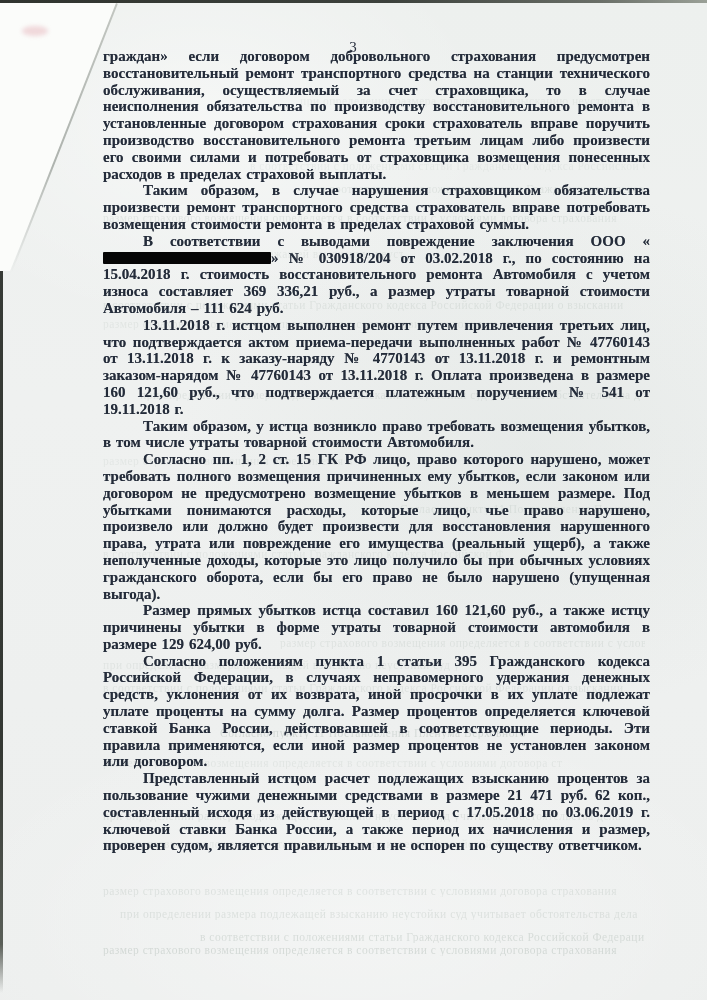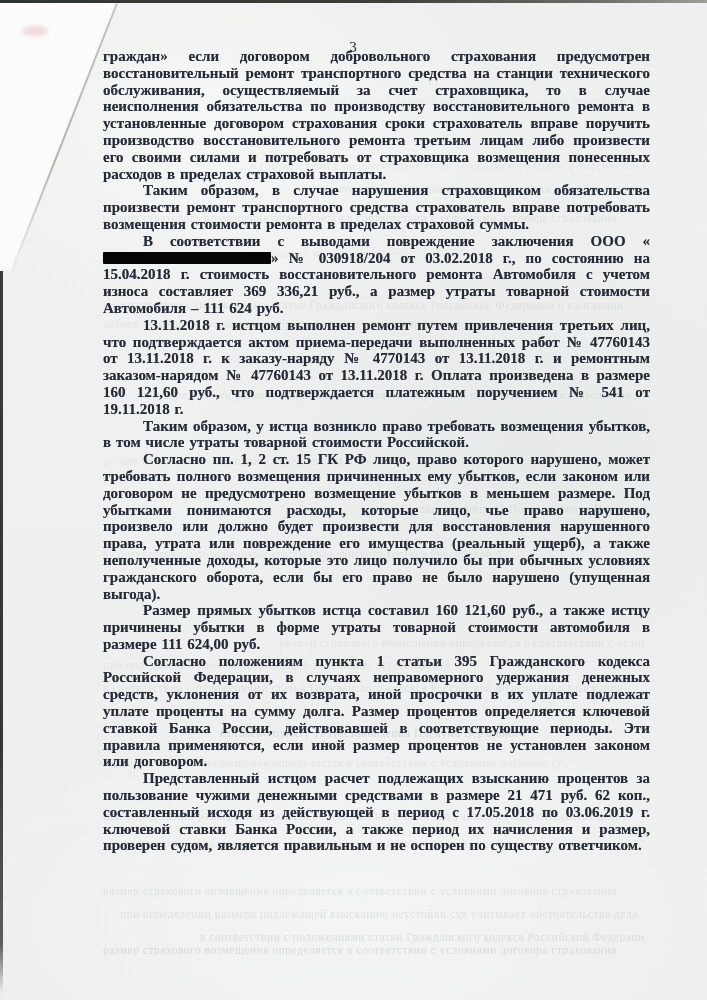--- a/index.html
+++ b/index.html
@@ -110,20 +110,20 @@
       <div class="bleed-line" style="top: 944px; left: 103px; width: 542px; opacity: 0.22;">размер страхового возмещения определяется в соответствии с условиями договора страхования</div>
     </div>
 
   <div class="page-number">3</div>
 
   <div class="content">
     <p class="para noindent">граждан» если договором добровольного страхования предусмотрен восстановительный ремонт транспортного средства на станции технического обслуживания, осуществляемый за счет страховщика, то в случае неисполнения обязательства по производству восстановительного ремонта в установленные договором страхования сроки страхователь вправе поручить производство восстановительного ремонта третьим лицам либо произвести его своими силами и потребовать от страховщика возмещения понесенных расходов в пределах страховой выплаты.</p>
     <p class="para">Таким образом, в случае нарушения страховщиком обязательства произвести ремонт транспортного средства страхователь вправе потребовать возмещения стоимости ремонта в пределах страховой суммы.</p>
     <p class="para"><span>В соответствии с выводами повреждение заключения ООО «</span><span class="redaction"></span><span>» № 030918/204 от 03.02.2018 г., по состоянию на 15.04.2018 г. стоимость восстановительного ремонта Автомобиля с учетом износа составляет 369 336,21 руб., а размер утраты товарной стоимости Автомобиля – 111 624 руб.</span></p>
     <p class="para">13.11.2018 г. истцом выполнен ремонт путем привлечения третьих лиц, что подтверждается актом приема-передачи выполненных работ № 47760143 от 13.11.2018 г. к заказу-наряду № 4770143 от 13.11.2018 г. и ремонтным заказом-нарядом № 47760143 от 13.11.2018 г. Оплата произведена в размере 160 121,60 руб., что подтверждается платежным поручением № 541 от 19.11.2018 г.</p>
-    <p class="para">Таким образом, у истца возникло право требовать возмещения убытков, в том числе утраты товарной стоимости Российской.</p>
+    <p class="para">Таким образом, у истца возникло право требовать возмещения убытков, в том числе утраты товарной стоимости Автомобиля.</p>
     <p class="para">Согласно пп. 1, 2 ст. 15 ГК РФ лицо, право которого нарушено, может требовать полного возмещения причиненных ему убытков, если законом или договором не предусмотрено возмещение убытков в меньшем размере. Под убытками понимаются расходы, которые лицо, чье право нарушено, произвело или должно будет произвести для восстановления нарушенного права, утрата или повреждение его имущества (реальный ущерб), а также неполученные доходы, которые это лицо получило бы при обычных условиях гражданского оборота, если бы его право не было нарушено (упущенная выгода).</p>
-    <p class="para">Размер прямых убытков истца составил 160 121,60 руб., а также истцу причинены убытки в форме утраты товарной стоимости автомобиля в размере 111 624,00 руб.</p>
+    <p class="para">Размер прямых убытков истца составил 160 121,60 руб., а также истцу причинены убытки в форме утраты товарной стоимости автомобиля в размере 129 624,00 руб.</p>
     <p class="para">Согласно положениям пункта 1 статьи 395 Гражданского кодекса Российской Федерации, в случаях неправомерного удержания денежных средств, уклонения от их возврата, иной просрочки в их уплате подлежат уплате проценты на сумму долга. Размер процентов определяется ключевой ставкой Банка России, действовавшей в соответствующие периоды. Эти правила применяются, если иной размер процентов не установлен законом или договором.</p>
     <p class="para">Представленный истцом расчет подлежащих взысканию процентов за пользование чужими денежными средствами в размере 21 471 руб. 62 коп., составленный исходя из действующей в период с 17.05.2018 по 03.06.2019 г. ключевой ставки Банка России, а также период их начисления и размер, проверен судом, является правильным и не оспорен по существу ответчиком.</p>
   </div>
 
 </div>
 
 </body></html>

